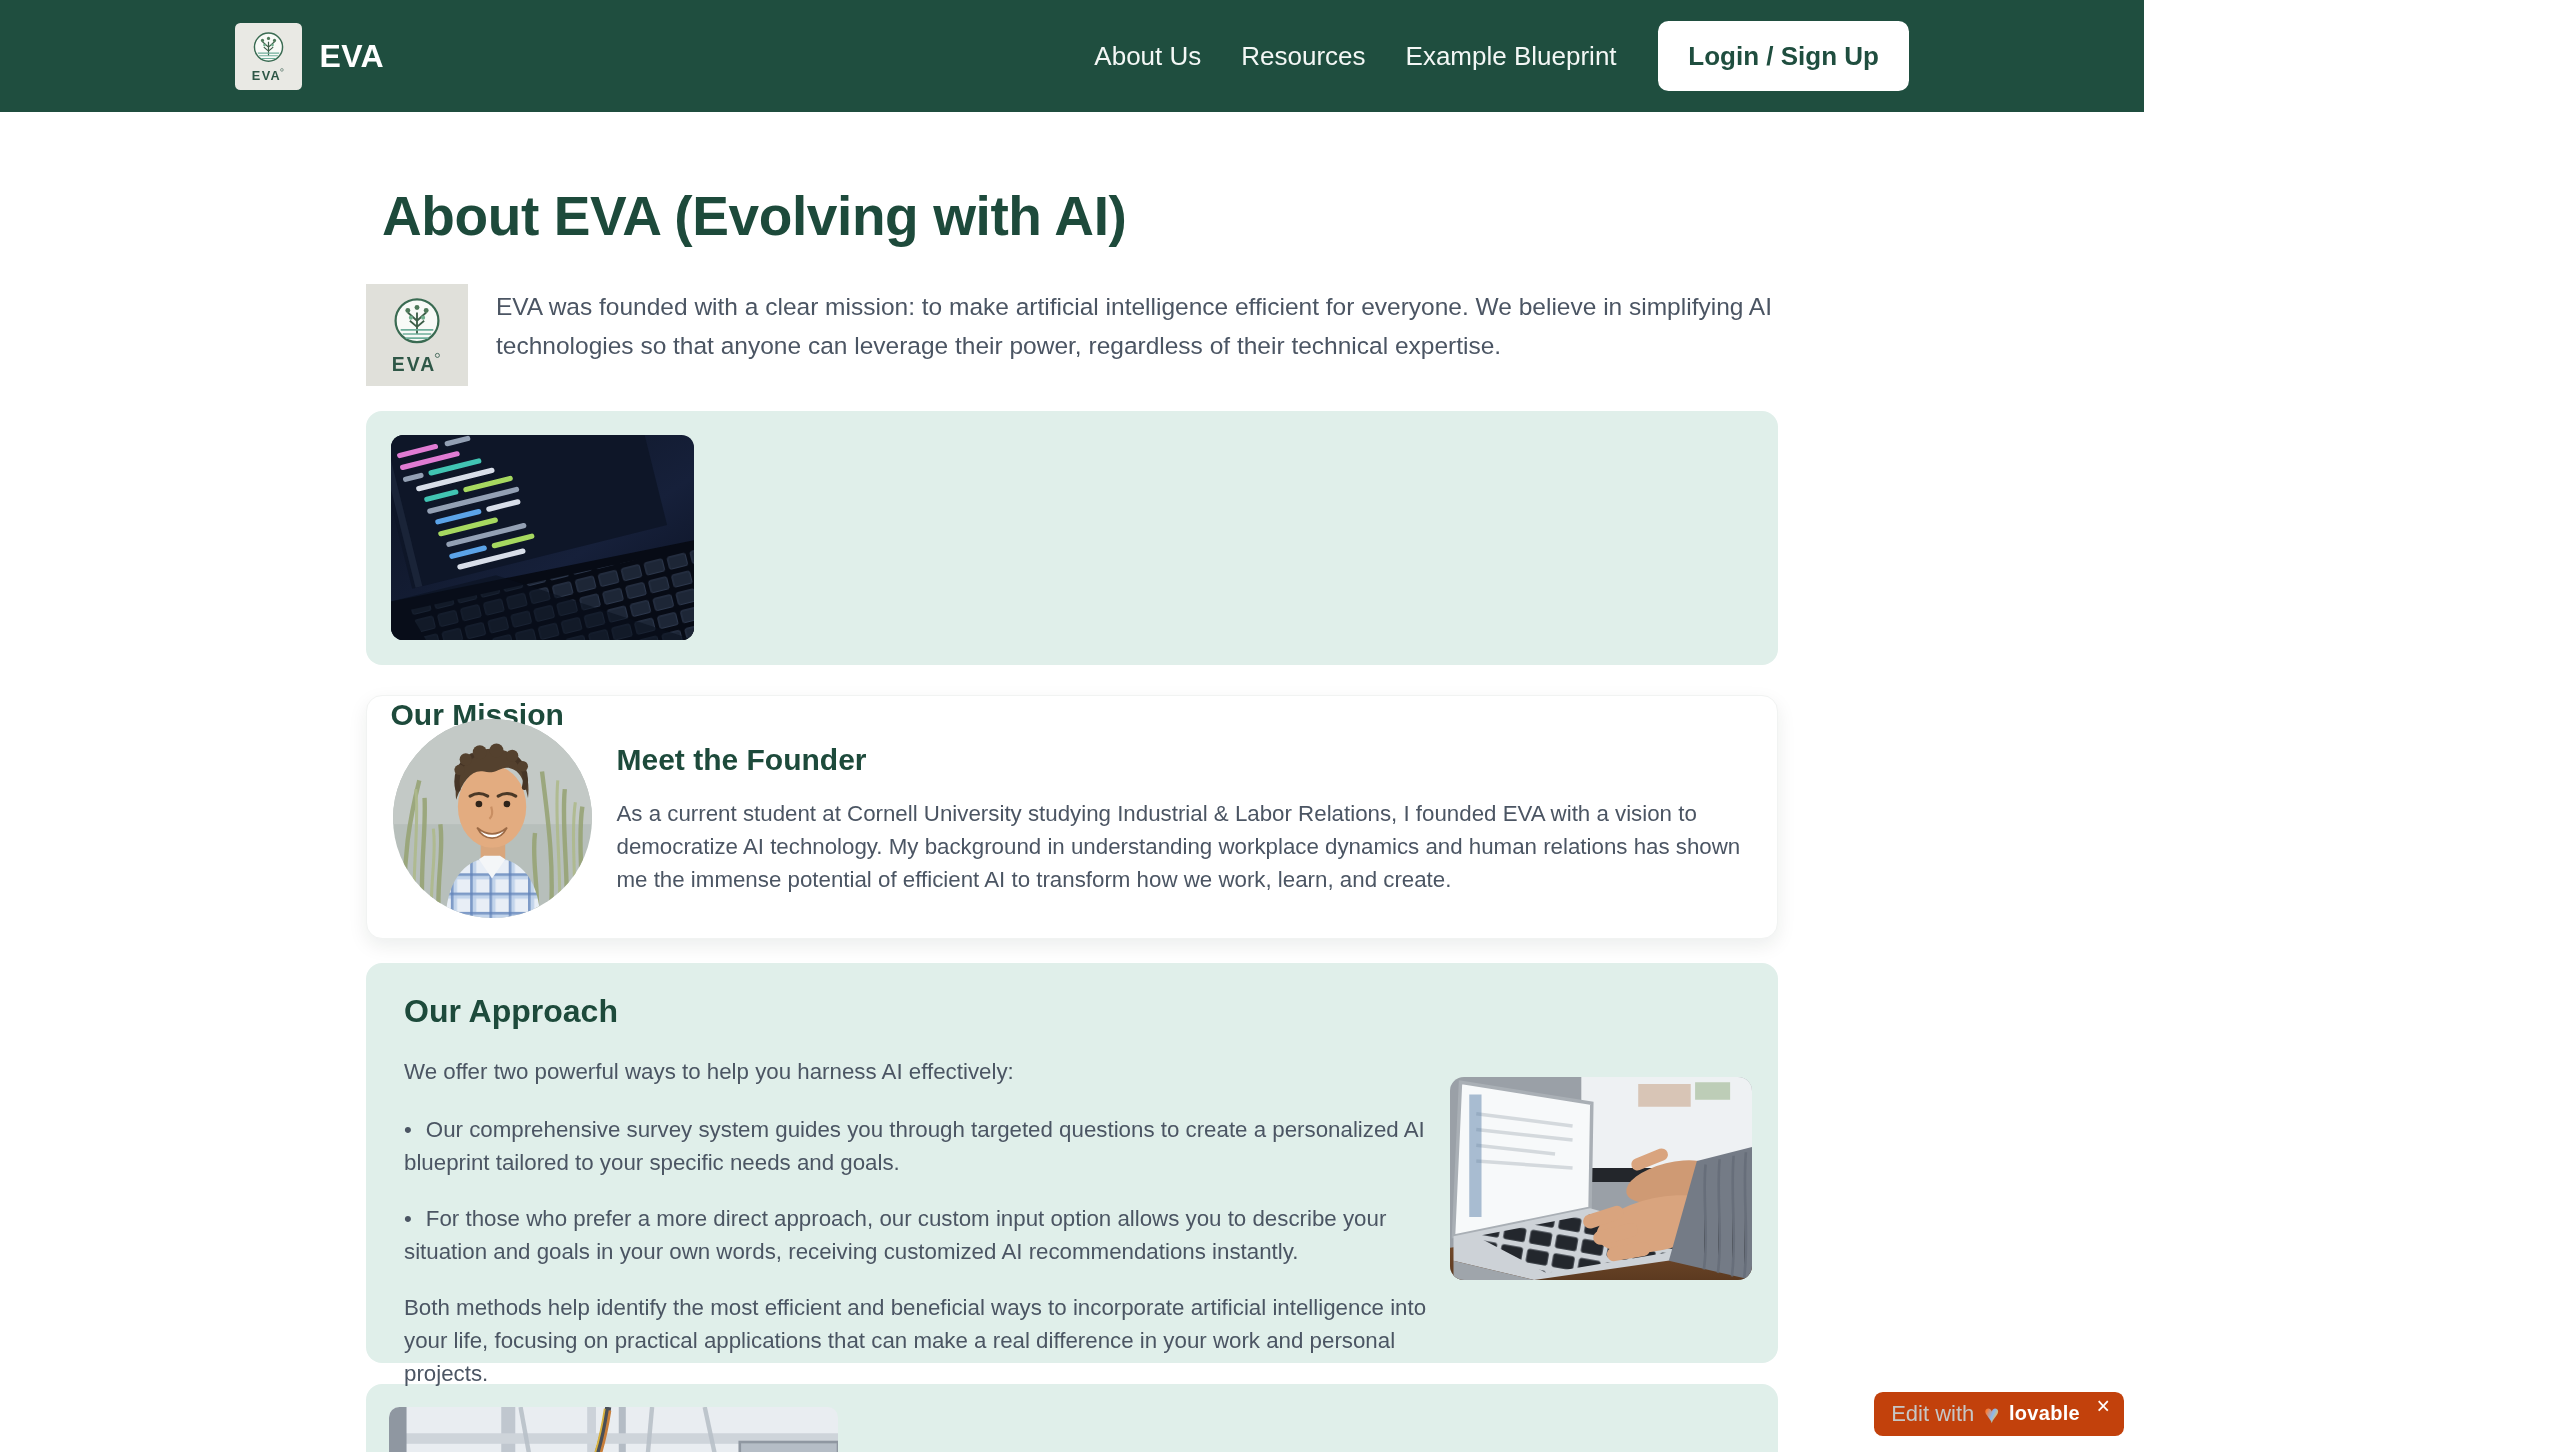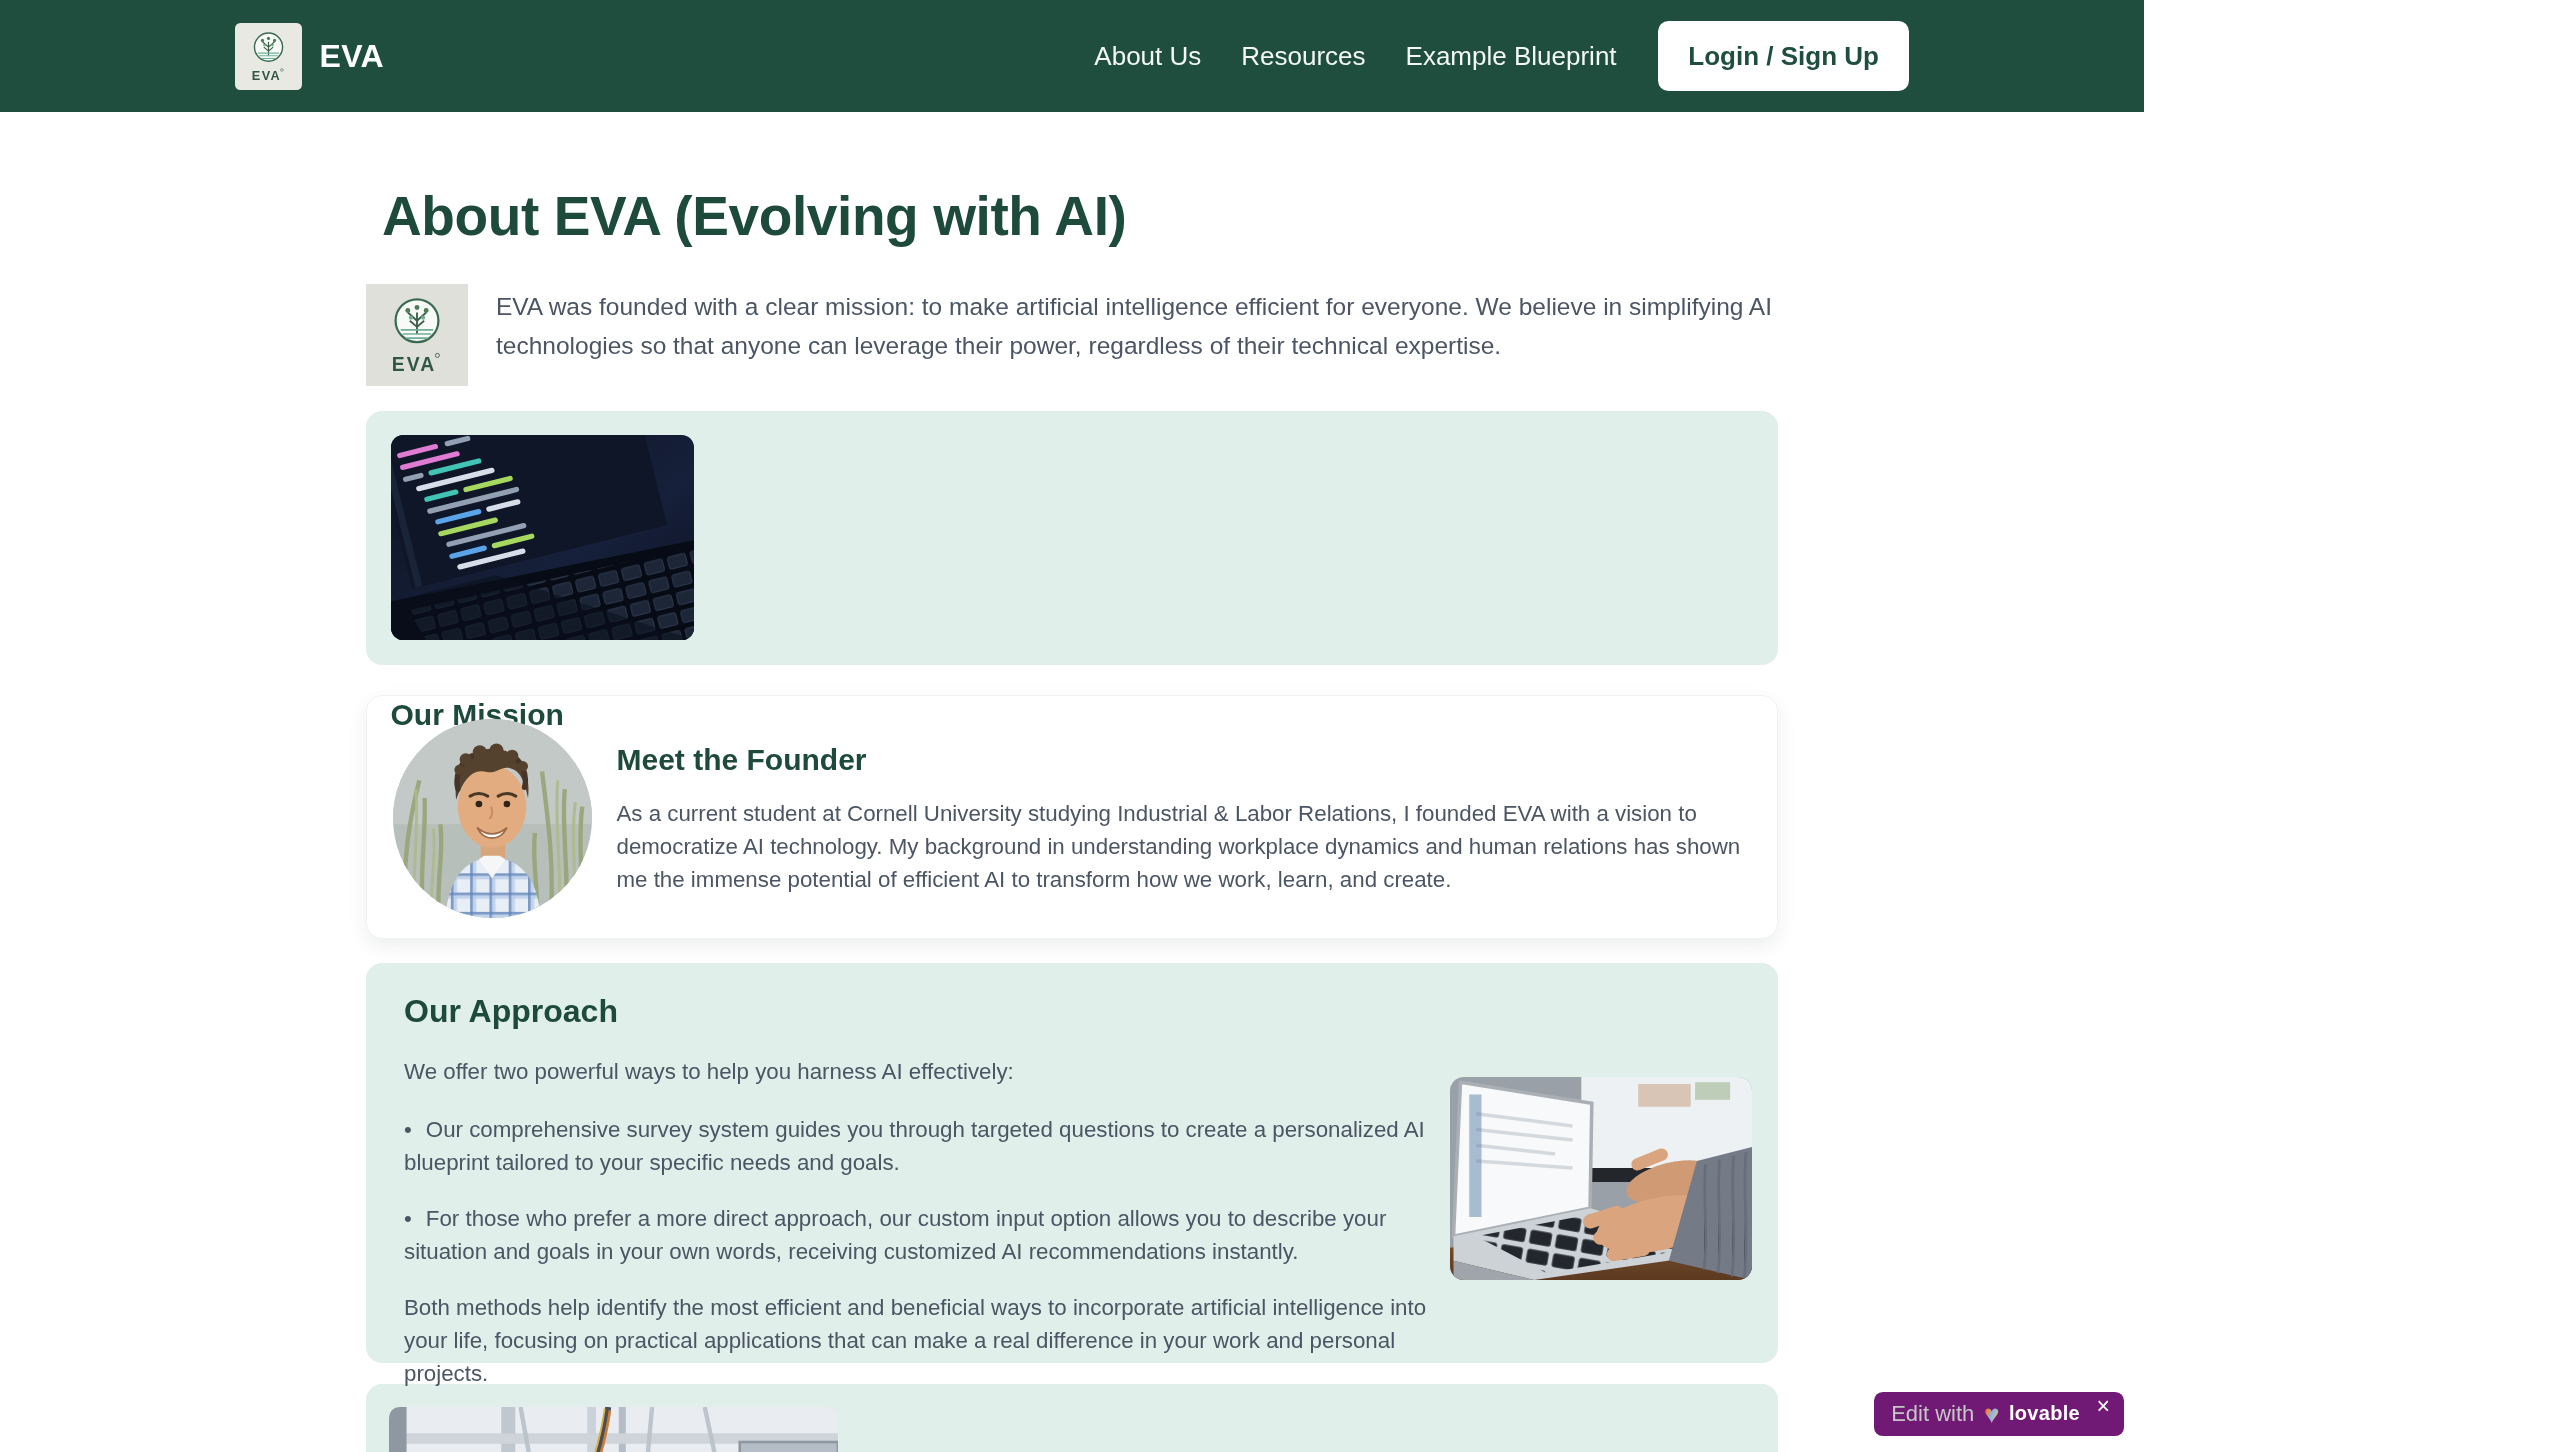--- a/index.html
+++ b/index.html
@@ -65,21 +65,21 @@
   .approach-text .closing { margin-top:1.8px; }
   .approach-img { position:absolute; right:26px; top:114px; width:302px; height:203px; border-radius:14px; display:block; }
 
   .values { margin-top:21px; padding:23px; display:flex; gap:49px; align-items:flex-start; }
   .values-img { width:449px; height:289px; border-radius:10.5px; flex:none; display:block; }
   .values h2 { font-size:32px; padding-top:30px; }
 
   
   .lovable-badge {
     position:absolute; right:20px; bottom:17.5px; height:44px;
-    background:#701a75; border-radius:8.8px;
+    background:#c2410c; border-radius:8.8px;
     display:flex; align-items:center; gap:9.6px; padding:0 14px 0 17.5px; cursor:pointer;
   }
   .badge-prefix { font-size:22px; color:#c6c6c6; }
   .heart {
     font-size:26px; line-height:1;
     background:linear-gradient(115deg,#ff7a2f 25%,#8ab8ef 55%,#ffc53d 80%);
     -webkit-background-clip:text; background-clip:text; color:transparent;
   }
   .badge-brand { font-size:20px; color:#ffffff; font-weight:700; letter-spacing:0.3px; }
   .badge-close { font-size:23px; color:#ffffff; margin-left:7px; transform:translateY(-7px); }

